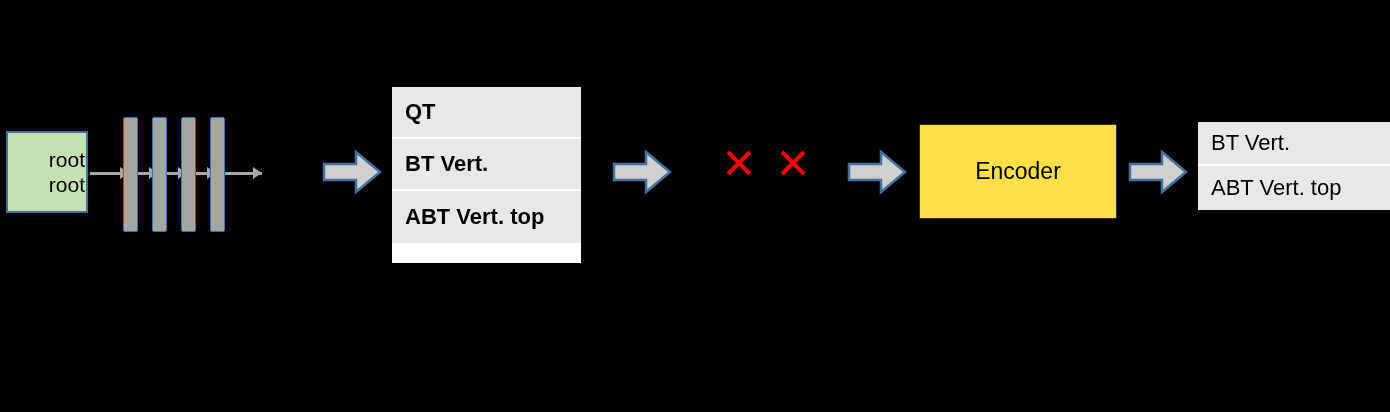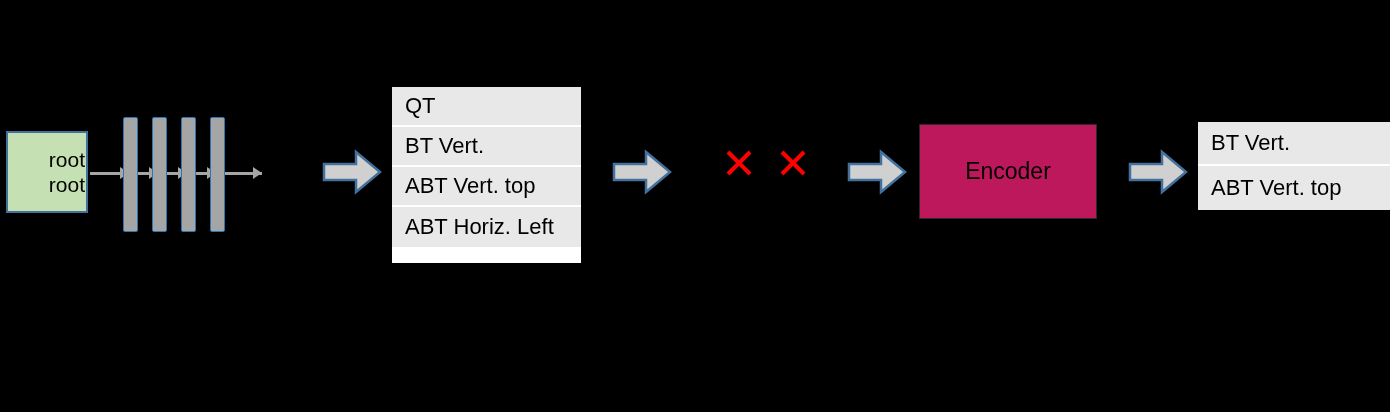--- a/index.html
+++ b/index.html
@@ -120,21 +120,21 @@
   }
   .list-row:last-child { border-bottom: none; }
 
   .list-first {
     left: 392px;
     top: 87px;
     width: 189px;
     height: 176px;
     padding: 0;
   }
-  .list-first .list-row { height: 40px; }
+  .list-first .list-row { height: 52px; font-weight: bold; }
 
   .list-last {
     left: 1198px;
     top: 122px;
     width: 192px;
     height: 88px;
   }
   .list-last .list-row { height: 44px; }
 
   
@@ -146,23 +146,23 @@
   }
   .xmark svg { display: block; width: 30px; height: 30px; }
   .xmark-0 { left: 724px; }
   .xmark-1 { left: 778px; }
 
   
   .encoder-box {
     position: absolute;
     left: 919px;
     top: 124px;
-    width: 178px;
+    width: 198px;
     height: 95px;
-    background: #be185d;
+    background: #fde047;
     border: 1.5px solid #2B2B2B;
     box-sizing: border-box;
     display: flex;
     flex-direction: column;
     align-items: center;
     justify-content: center;
     color: #000000;
     font-size: 23px;
     line-height: 29px;
   }
@@ -194,21 +194,20 @@
   <div class="block-arrow arrow-1">
     <svg viewBox="0 0 60 48" xmlns="http://www.w3.org/2000/svg">
       <polygon points="2,16 34,16 34,4 58,24 34,44 34,32 2,32" fill="#D0D0D0" stroke="#41719C" stroke-width="2.5" stroke-linejoin="miter"></polygon>
     </svg>
   </div>
 
   <div class="list-box list-first">
     <div class="list-row">QT</div>
     <div class="list-row">BT Vert.</div>
     <div class="list-row">ABT Vert. top</div>
-    <div class="list-row">ABT Horiz. Left</div>
   </div>
 
   <div class="block-arrow arrow-2">
     <svg viewBox="0 0 60 48" xmlns="http://www.w3.org/2000/svg">
       <polygon points="2,16 34,16 34,4 58,24 34,44 34,32 2,32" fill="#D0D0D0" stroke="#41719C" stroke-width="2.5" stroke-linejoin="miter"></polygon>
     </svg>
   </div>
 
   <div class="xmark xmark-0">
     <svg viewBox="0 0 30 30" xmlns="http://www.w3.org/2000/svg">

